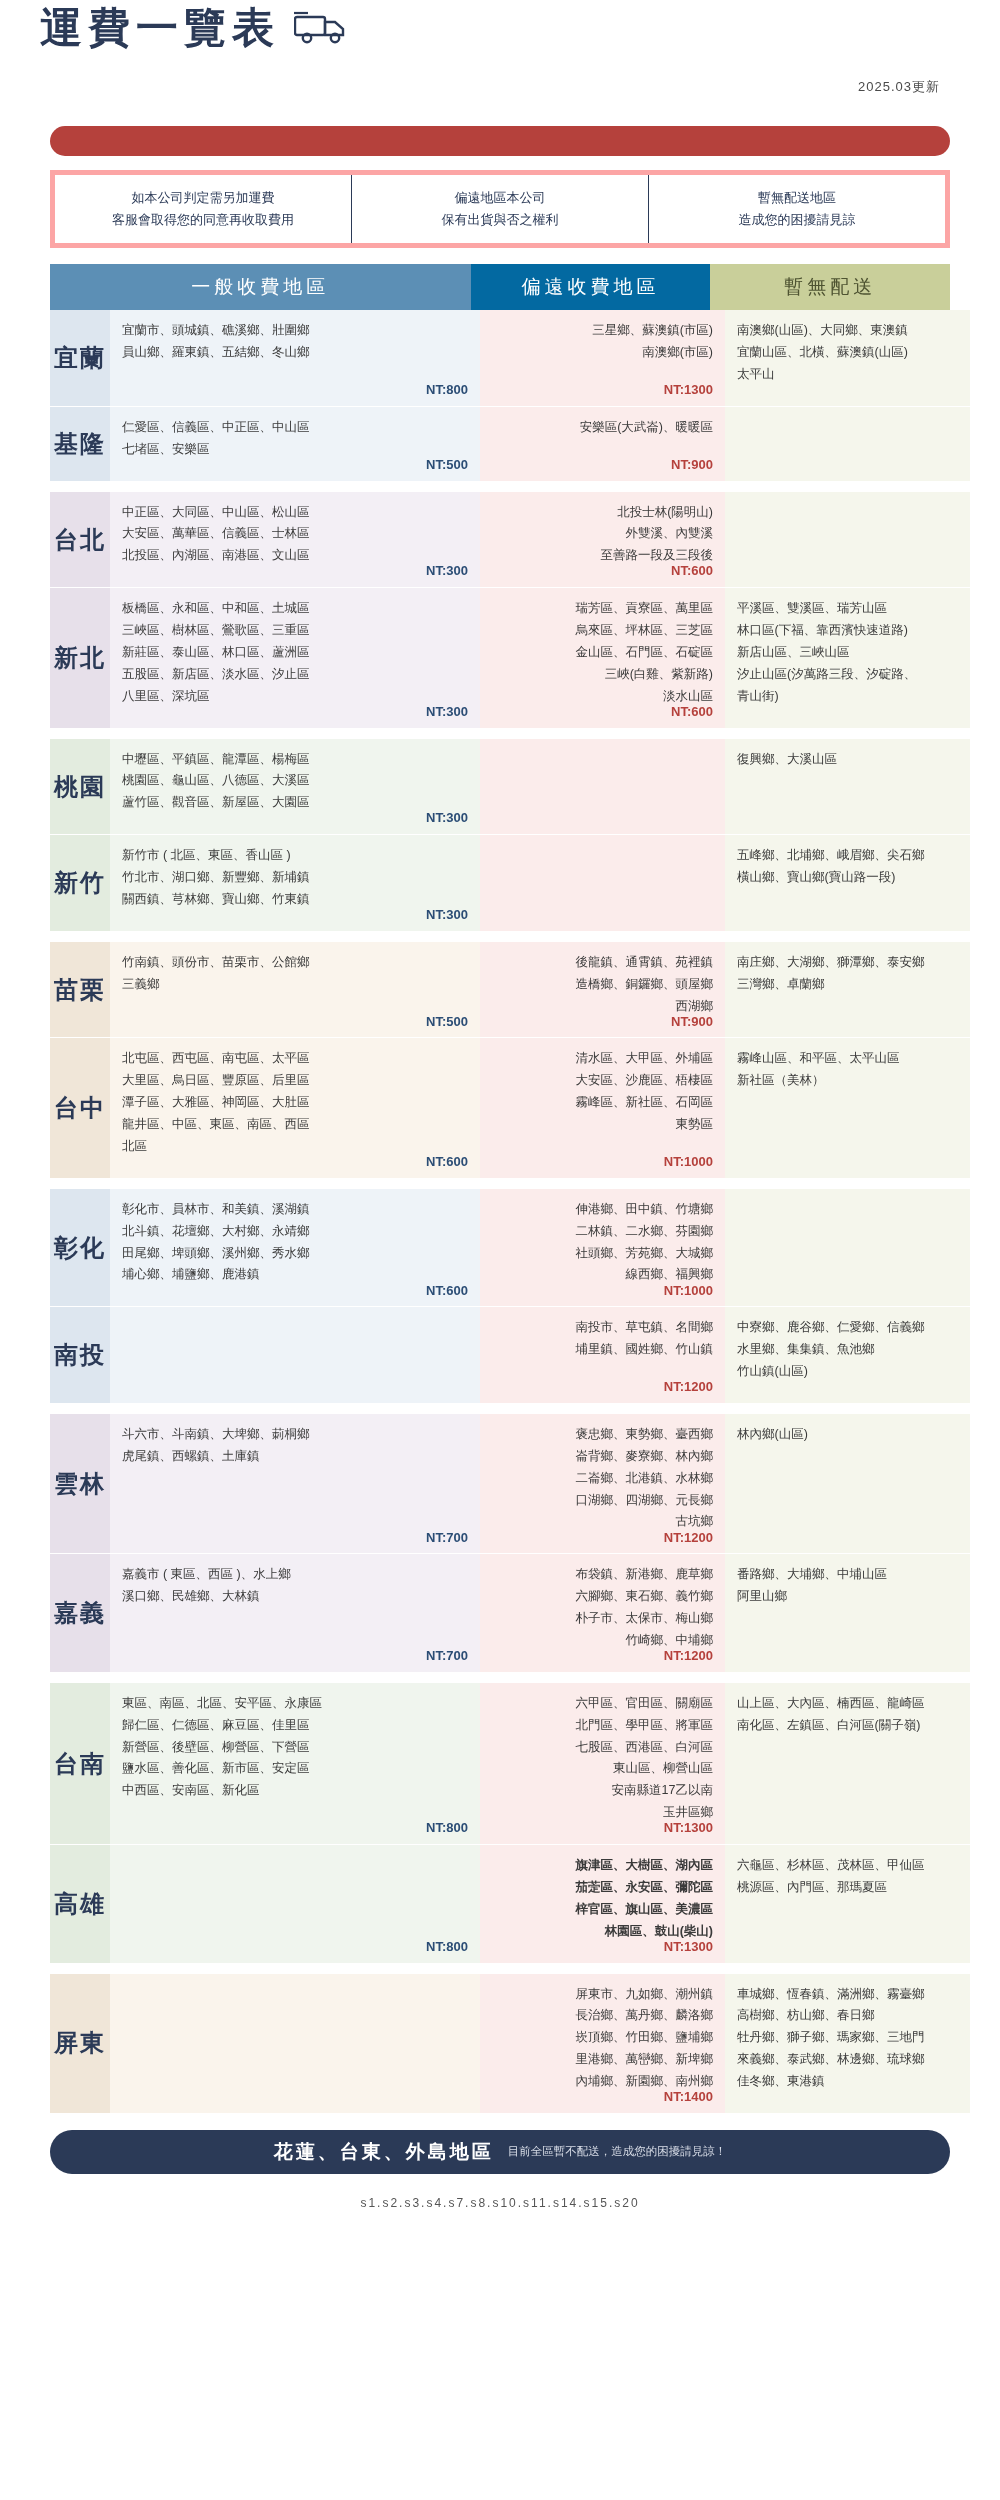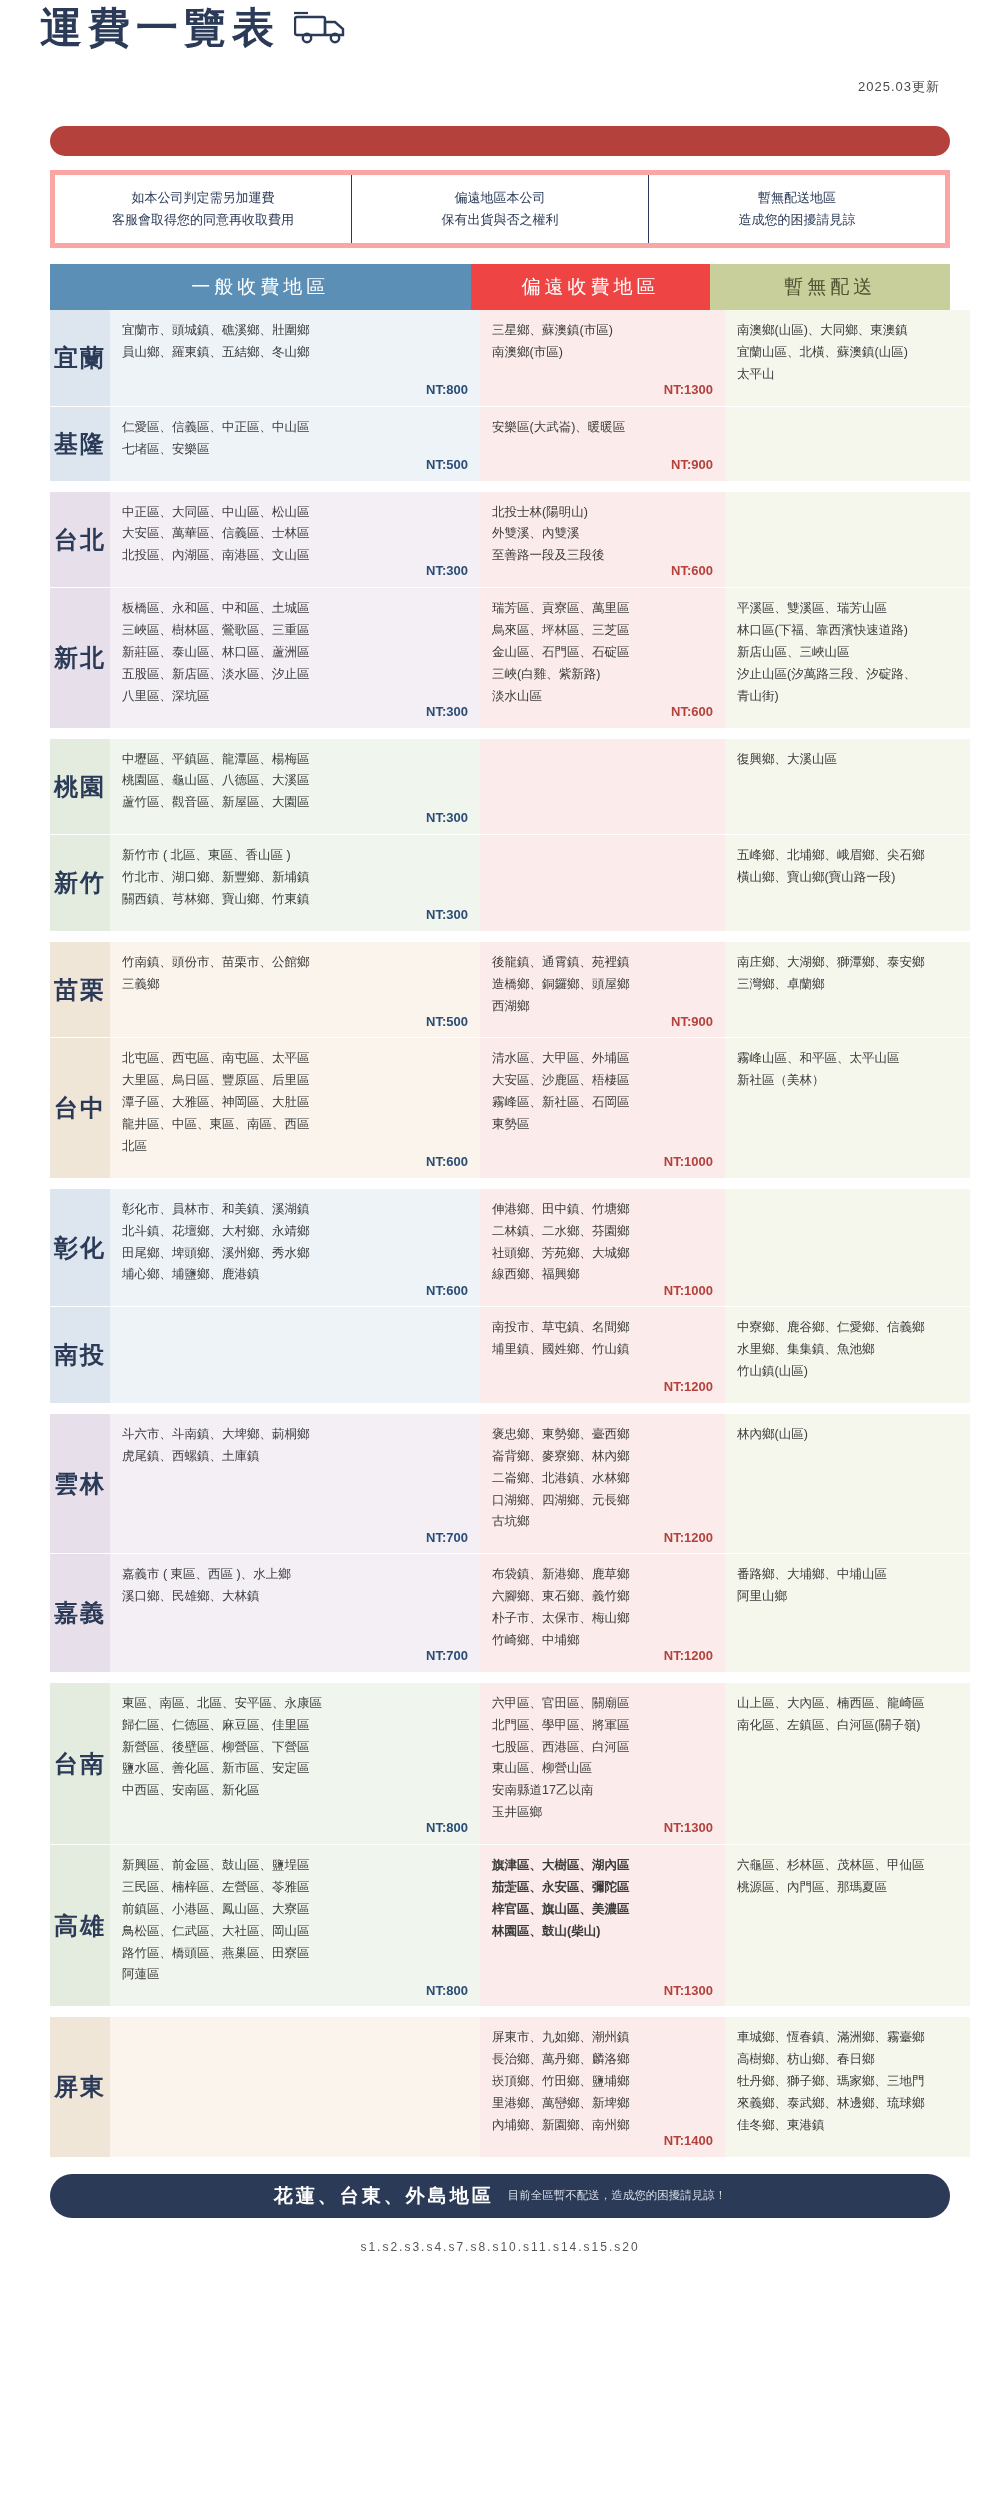--- a/index.html
+++ b/index.html
@@ -34,37 +34,37 @@
   .notice {
     flex:1; text-align:center; padding:12px 6px; font-size:13px; line-height:1.7;
     color:#2b3a57; border-right:1px solid #2b3a57;
   }
   .notice:last-child { border-right:none; }
 
   
   .col-heads { display:flex; margin:16px 10px 0 10px; }
   .ch { padding:10px 0; text-align:center; font-size:19px; font-weight:normal; color:#ffffff; letter-spacing:4px; }
   .ch.normal { width:430px; background:#5c8fb5; }
-  .ch.remote { width:245px; background:#ef4444; }
+  .ch.remote { width:245px; background:#0369a1; }
   .ch.none   { width:245px; background:#c9cf9a; color:#4e5331; }
 
   
   .table { margin:0 10px; }
   .row { display:flex; align-items:stretch; border-bottom:1px solid #ffffff; }
   .region {
     width:60px; flex:0 0 60px; display:flex; align-items:center; justify-content:center;
     font-size:24px; font-weight:bold; color:#2b3a57; line-height:1.15; text-align:center;
     letter-spacing:2px;
   }
   .cell {
     padding:10px 12px 20px 12px; font-size:12.5px; line-height:1.75; color:#3a3a3a;
     position:relative;
   }
   .cell.normal { width:370px; flex:0 0 370px; }
-  .cell.remote { width:245px; flex:0 0 245px; }
+  .cell.remote { width:245px; flex:0 0 245px;text-align:right; }
   .cell.none   { width:245px; flex:0 0 245px; }
   .price {
     position:absolute; right:12px; bottom:4px; font-size:13px; font-weight:bold;
   }
   .price.blue { color:#2b4d75; }
   .price.red  { color:#b5413c; }
 
   
   .g-a .region { background:#dde6ef; }
   .g-a .cell.normal { background:#eef3f8; }
@@ -386,26 +386,20 @@
           <div class="price red">NT:1300</div>
         </div>
         <div class="cell none">
           <div style="white-space: pre-line;">山上區、大內區、楠西區、龍崎區
 南化區、左鎮區、白河區(關子嶺)</div>
         </div>
       </div>
       <div class="row g-c">
         <div class="region">高雄</div>
         <div class="cell normal">
-          <div style="white-space: pre-line;">新興區、前金區、鼓山區、鹽埕區
-三民區、楠梓區、左營區、苓雅區
-前鎮區、小港區、鳳山區、大寮區
-鳥松區、仁武區、大社區、岡山區
-路竹區、橋頭區、燕巢區、田寮區
-阿蓮區</div>
           <div class="price blue">NT:800</div>
         </div>
         <div class="cell remote">
           <div style="white-space: pre-line; font-weight: bold;">旗津區、大樹區、湖內區
 茄萣區、永安區、彌陀區
 梓官區、旗山區、美濃區
 林園區、鼓山(柴山)</div>
           <div class="price red">NT:1300</div>
         </div>
         <div class="cell none">

